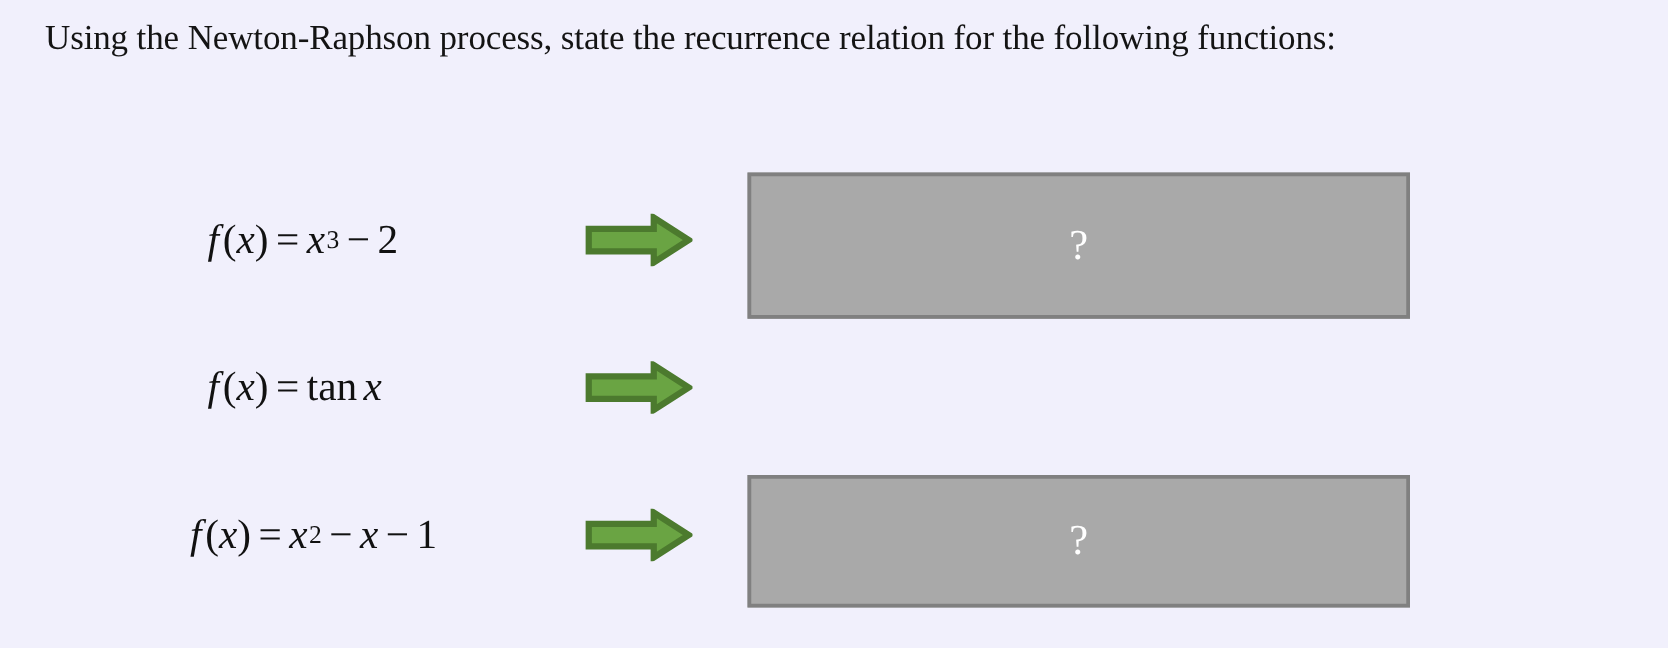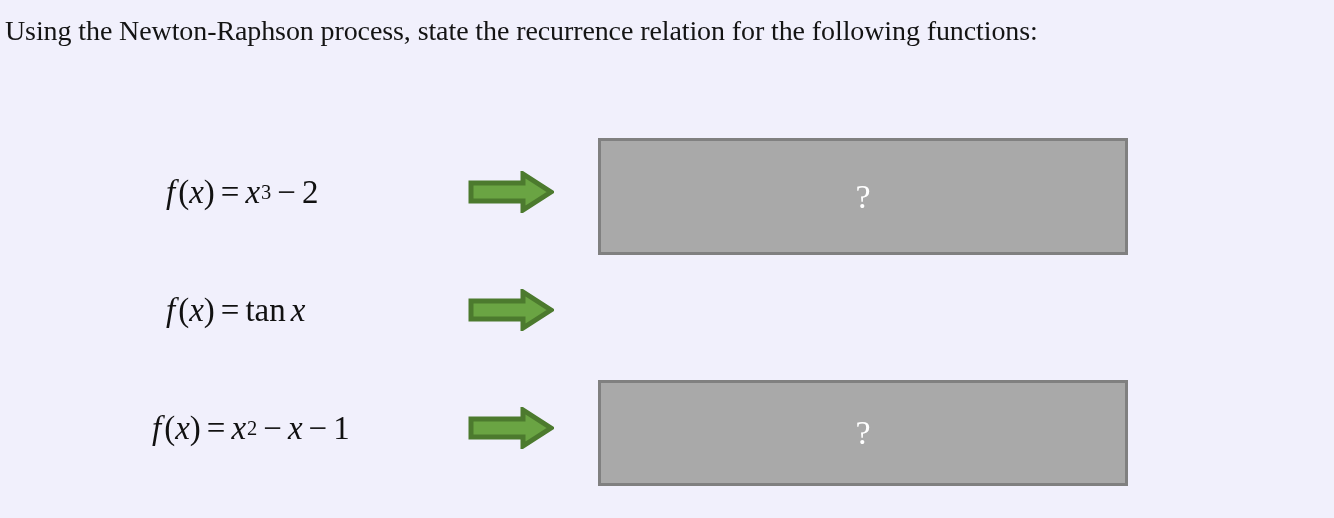--- a/index.html
+++ b/index.html
@@ -11,21 +11,21 @@
     height: 518px;
     background: #f1f0fc;
     font-family: "Liberation Serif", "DejaVu Serif", serif;
     overflow: hidden;
     position: relative;
   }
 
   
   #prompt-heading {
     position: absolute;
-    left: 5px;
+    left: 36px;
     top: 13px;
     font-size: 28px;
     line-height: 36px;
     color: #141414;
     white-space: nowrap;
     font-weight: normal;
     letter-spacing: -0.1px;
   }
 
   

